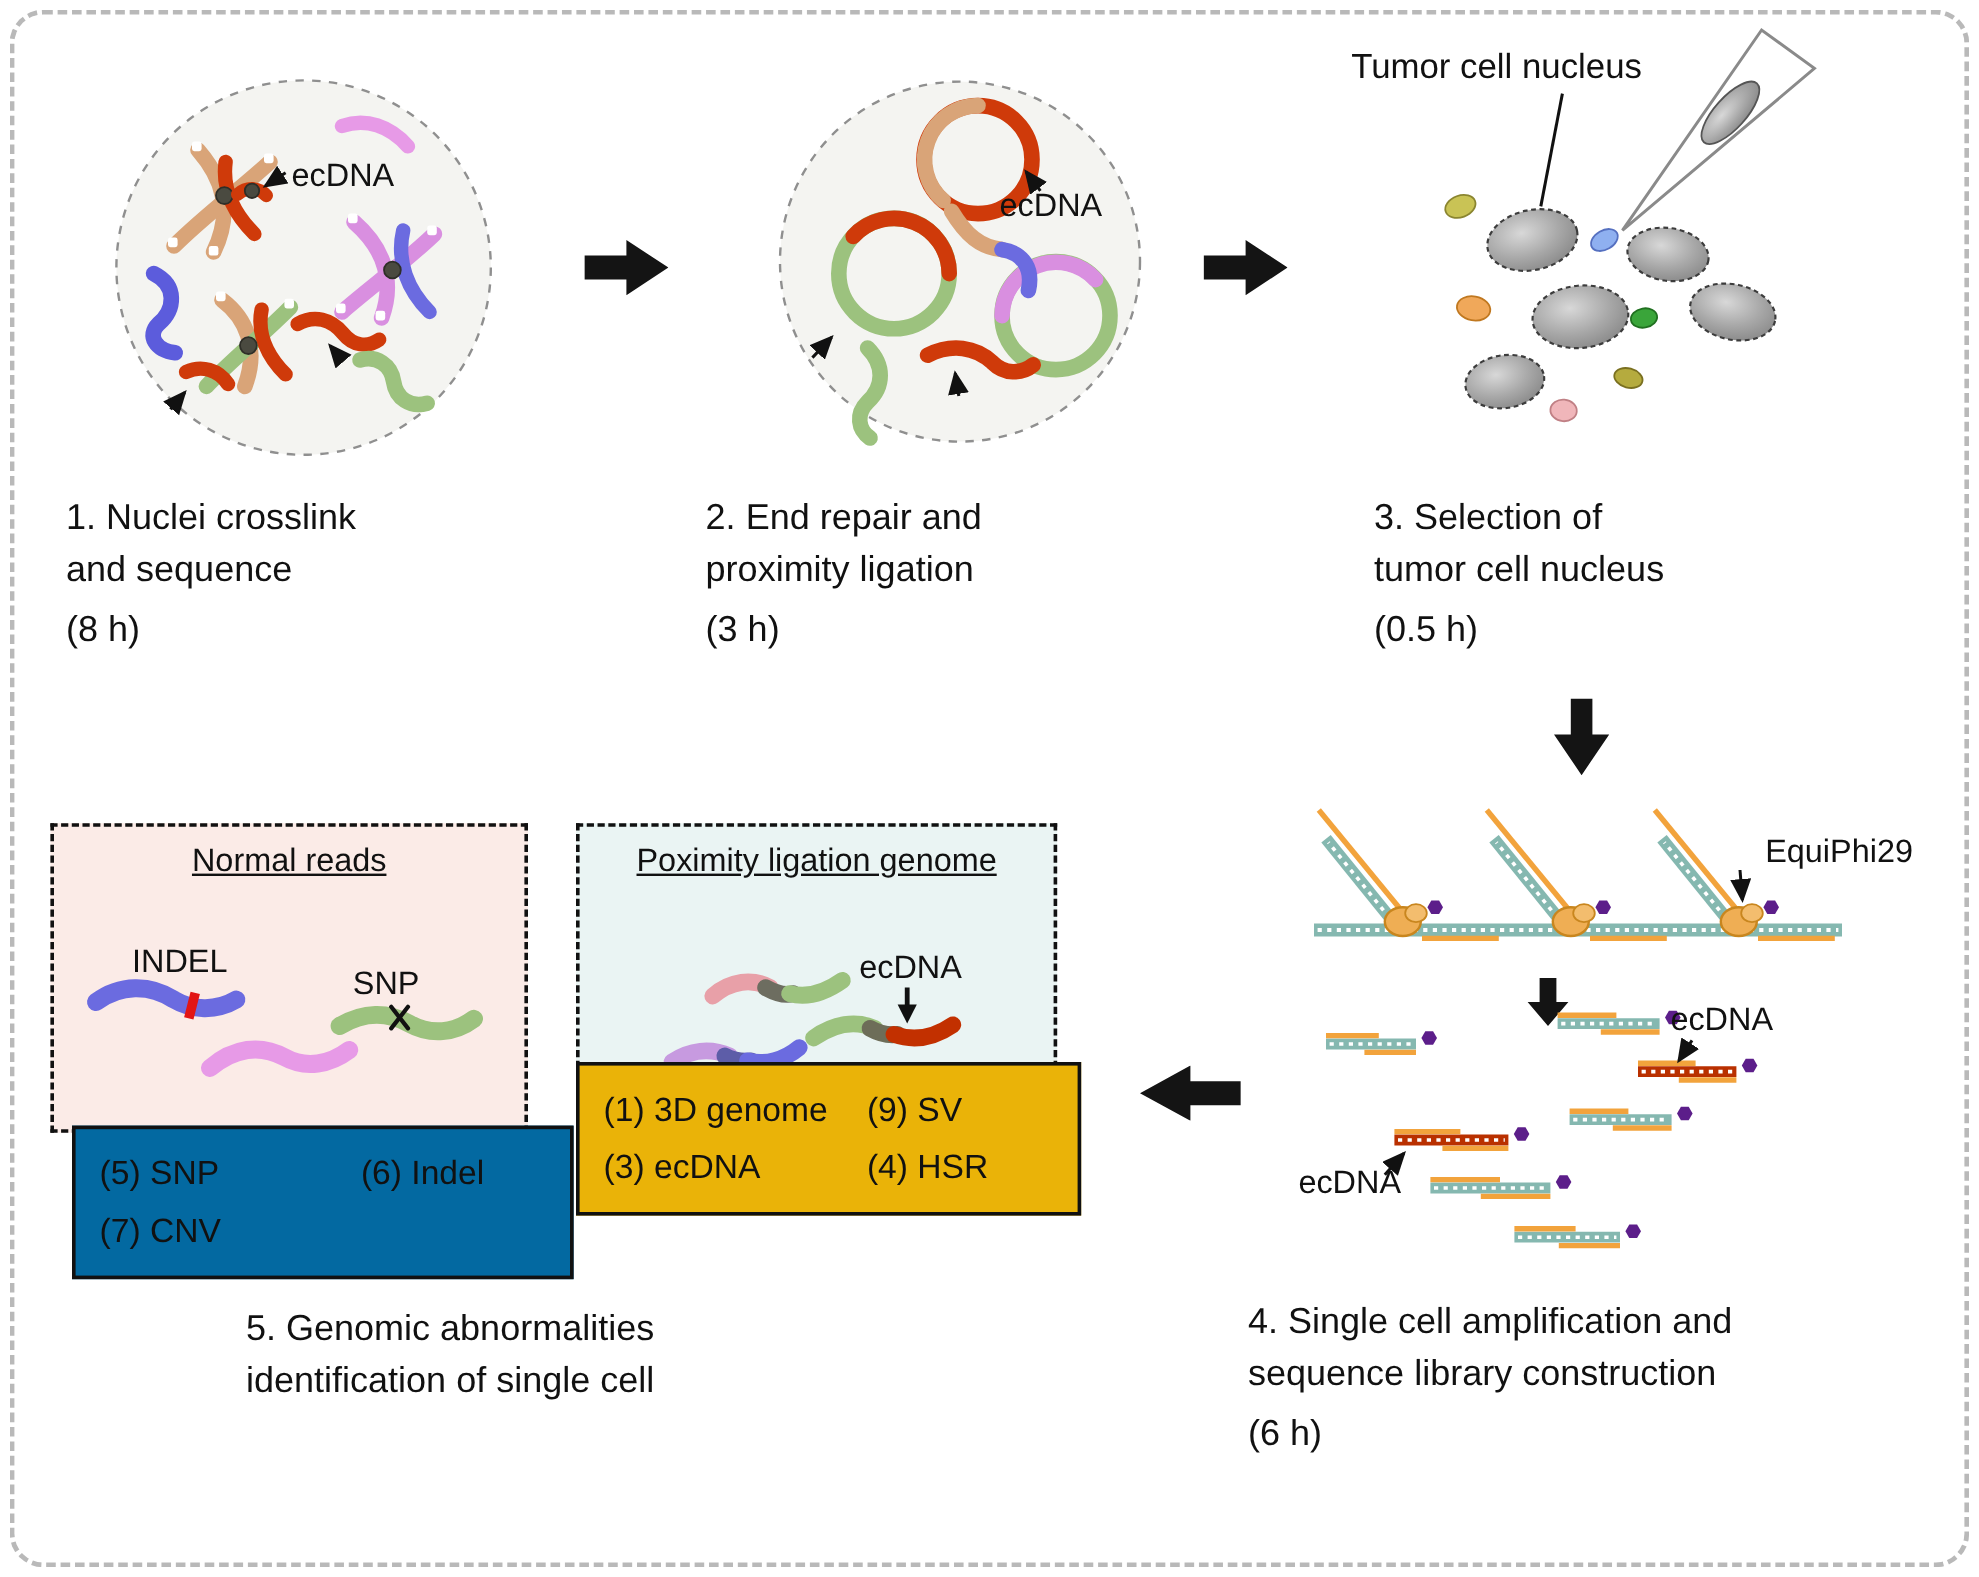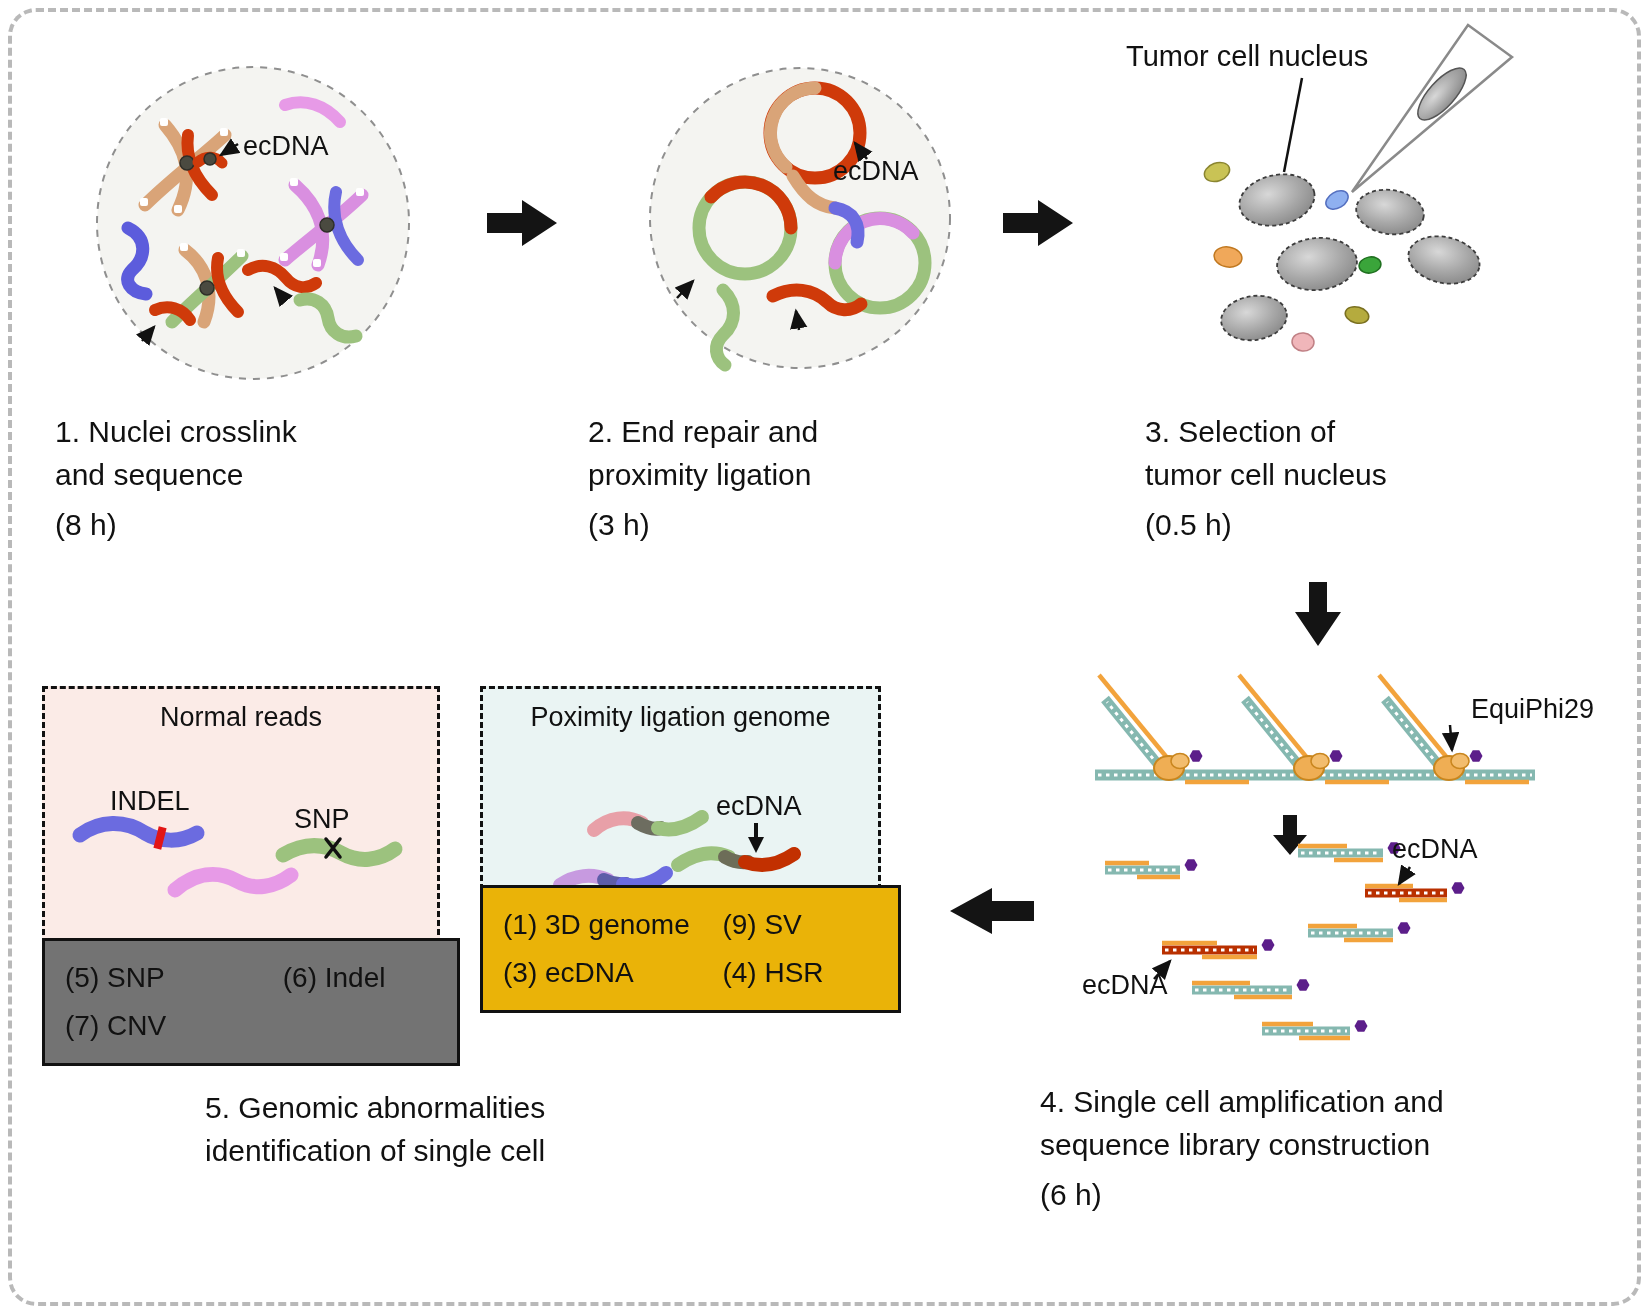--- a/index.html
+++ b/index.html
@@ -4,21 +4,21 @@
 <style>
   html,body{margin:0;padding:0;background:#fff;}
   #canvas{position:relative;width:1649px;height:1314px;background:#fff;
           font-family:"Liberation Sans","DejaVu Sans",sans-serif;color:#111;overflow:hidden;}
   .frame{position:absolute;inset:8px;border:4px dashed #b9b9b9;border-radius:28px;}
   svg.abs{position:absolute;}
   .lbl{position:absolute;font-size:27px;white-space:nowrap;}
   .lbl.big{font-size:29px;}
   .caption{position:absolute;text-align:left;font-size:30px;line-height:43px;}
   .caption .time{margin-top:7px;}
-  .readbox{position:absolute;border:3px dashed #111;}
+  .readbox{position:absolute;border:3px dashed #111;text-decoration:underline;}
   .readbox .title{text-align:center;margin-top:13px;font-size:27px;}
   .itemsbox{position:absolute;border:3.5px solid #111;display:grid;
             grid-template-columns:1.25fr 1fr;align-content:center;row-gap:16px;
             padding-left:20px;font-size:28px;}
 </style>
 </head>
 <body>
 
 <div id="canvas">
   <div class="frame"></div>
@@ -292,21 +292,21 @@
       <path d="M130,155 C150,138 172,135 192,146 C210,156 230,152 246,140" stroke="#e79ae7" stroke-width="15"></path>
     </g>
     <g fill="none" stroke-linecap="round">
       <path d="M238,120 C258,108 278,108 296,118 C314,128 334,126 350,114" stroke="#9cc27e" stroke-width="15"></path>
       <line x1="281" y1="104" x2="295" y2="122" stroke="#111" stroke-width="3.5"></line>
       <line x1="295" y1="104" x2="281" y2="122" stroke="#111" stroke-width="3.5"></line>
     </g>
   </svg>
   <div class="lbl" style="left:110px;top:786px">INDEL</div>
   <div class="lbl" style="left:294px;top:804px">SNP</div>
-  <div class="itemsbox" style="left:42px;top:938px;width:392px;height:122px;background:#737373">
+  <div class="itemsbox" style="left:60px;top:938px;width:392px;height:122px;background:#0369a1">
     <div>(5) SNP</div>
     <div>(6) Indel</div>
     <div>(7) CNV</div>
   </div>
 
   <div class="readbox" style="left:480px;top:686px;width:395px;height:252px;background:#eaf4f3">
     <div class="title">Poximity ligation genome</div>
   </div>
   <svg class="abs" style="left:482px;top:735px" width="390" height="200">
     <g fill="none" stroke-linecap="round">

